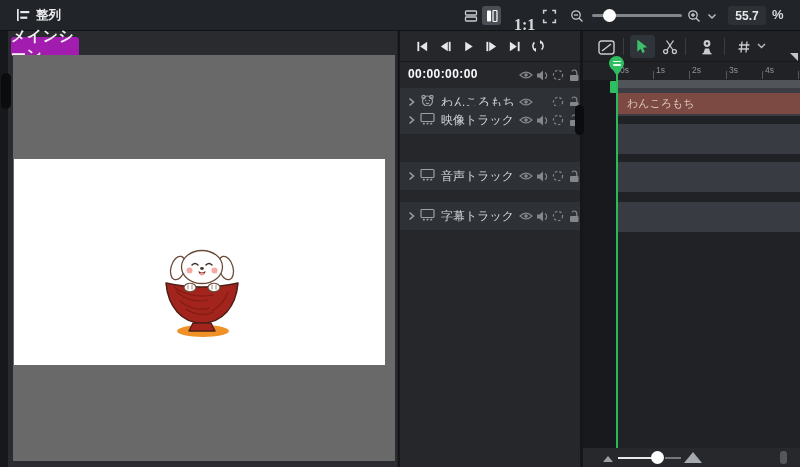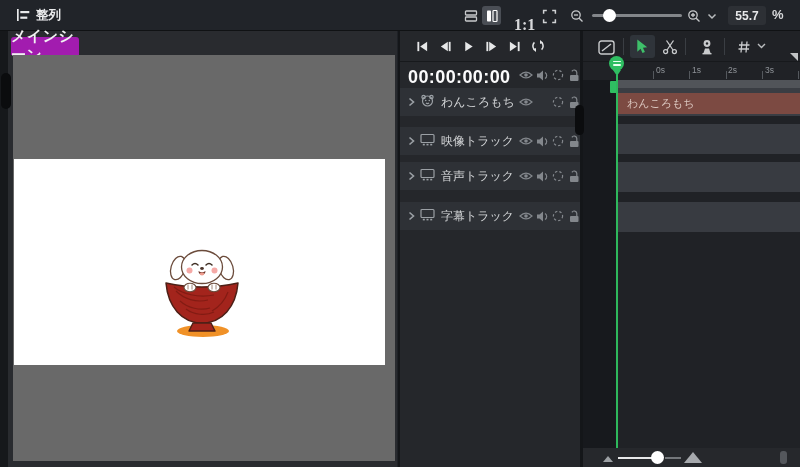--- a/index.html
+++ b/index.html
@@ -40,41 +40,41 @@
   #canvas { position:absolute; left:1px; top:104px; width:371px; height:206px; background:#ffffff; }
   #artwork { position:absolute; left:144px; top:82px; width:88px; height:98px; }
 
   
   #track-panel { left:398px; top:31px; width:182px; height:436px; background:#25272b;
     border-left:2px solid #141619; }
   #transport-row { position:absolute; left:0; top:0; width:180px; height:31px;
     border-bottom:1px solid #17191c; display:flex; align-items:center; padding-left:12px; gap:2px; }
   .tr-btn { width:21px; height:22px; display:flex; align-items:center; justify-content:center; }
   #timecode-row { position:absolute; left:0; top:31px; width:180px; height:26px; }
-  #timecode { position:absolute; left:8px; top:5px; color:#fbfbfc; font-size:18px;
+  #timecode { position:absolute; left:8px; top:5px; color:#fbfbfc; font-size:12px;
     font-weight:700; letter-spacing:.4px; }
   .row-icons { position:absolute; top:0; height:100%; display:flex; align-items:center; }
   .ri { width:16px; display:flex; justify-content:center; }
   .track-row { position:absolute; left:0; width:180px; height:28px; background:#2e3136;
     display:flex; align-items:center; padding-left:8px; }
   .track-label { color:#d4d6d8; font-size:12px; margin-left:6px; white-space:nowrap; }
   .chev { margin-right:5px; display:flex; }
   #divider-handle { left:575px; top:105px; width:9px; height:30px; background:#0b0c0e;
     border-radius:4.5px; z-index:20; }
 
   
   #tl-divider { left:580px; top:31px; width:3px; height:436px; background:#141619; }
   #timeline-panel { left:583px; top:31px; width:217px; height:436px; background:#202226; }
   #tl-toolbar { position:absolute; left:0; top:0; width:217px; height:31px; border-bottom:1px solid #17191c; }
   .tl-sep { position:absolute; top:7px; width:1px; height:17px; background:#3a3e43; }
   #tool-select-box { position:absolute; left:47px; top:4px; width:25px; height:23px;
     background:#2f343a; border-radius:3px; display:flex; align-items:center; justify-content:center; }
   #tl-ruler { position:absolute; left:0; top:31px; width:217px; height:18px; }
   .tick { position:absolute; top:9px; width:1px; height:8px; background:#54585d; }
-  .tick-label { position:absolute; top:3px; font-size:8.5px; color:#8f9398;margin-left:36px; }
+  .tick-label { position:absolute; top:3px; font-size:8.5px; color:#8f9398; }
   #ruler-end-marker { position:absolute; left:207px; top:22px; width:0; height:0;
     border-top:8px solid #c2c4c6; border-left:8px solid transparent; }
   #prezero { position:absolute; left:0; top:49px; width:34px; height:368px; background:#17191d; }
   #work-bar { position:absolute; left:34px; top:49px; width:183px; height:12px; background:#515459; }
   #work-handle { position:absolute; left:27px; top:50px; width:7px; height:12px;
     background:#2fbe62; border-radius:1px; }
   .tl-row { position:absolute; left:34px; width:183px; background:#383b41; }
   #tl-clip { position:absolute; left:34px; top:62px; width:183px; height:21px;
     background:#7c4a42; color:#dcc8c1; font-size:11px; line-height:21px; padding-left:10px; }
   #playhead-line { position:absolute; left:33px; top:44px; width:2px; height:374px; background:#2eb85c; }
@@ -299,21 +299,21 @@
         </span>
         <span class="ri">
           <svg width="12" height="13" viewBox="0 0 12 13" fill="none" stroke="#83878c" stroke-width="1.2">
               <rect x="2" y="6" width="8.5" height="6" rx="1" fill="#83878c" stroke="none"></rect>
               <path d="M8.8 6 V3.6 A2.6 2.6 0 0 0 3.9 2.4"></path>
             </svg>
         </span>
       </div>
     </div>
 
-    <div class="track-row" style="top:96px;">
+    <div class="track-row" style="top:75px;">
       <span class="chev">
         <svg width="7" height="10" viewBox="0 0 7 10" fill="none" stroke="#9ba0a5" stroke-width="1.6">
             <path d="M1.5 1.5 L5.5 5 L1.5 8.5"></path>
           </svg>
       </span>
       <span>
         <svg width="15" height="13" viewBox="0 0 15 13" fill="none" stroke="#9ba0a5" stroke-width="1.2">
             <rect x="1" y="1.5" width="13" height="8" rx="1"></rect>
             <rect x="2.8" y="10.8" width="2" height="1.6" fill="#9ba0a5" stroke="none"></rect>
             <rect x="6.5" y="10.8" width="2" height="1.6" fill="#9ba0a5" stroke="none"></rect>

